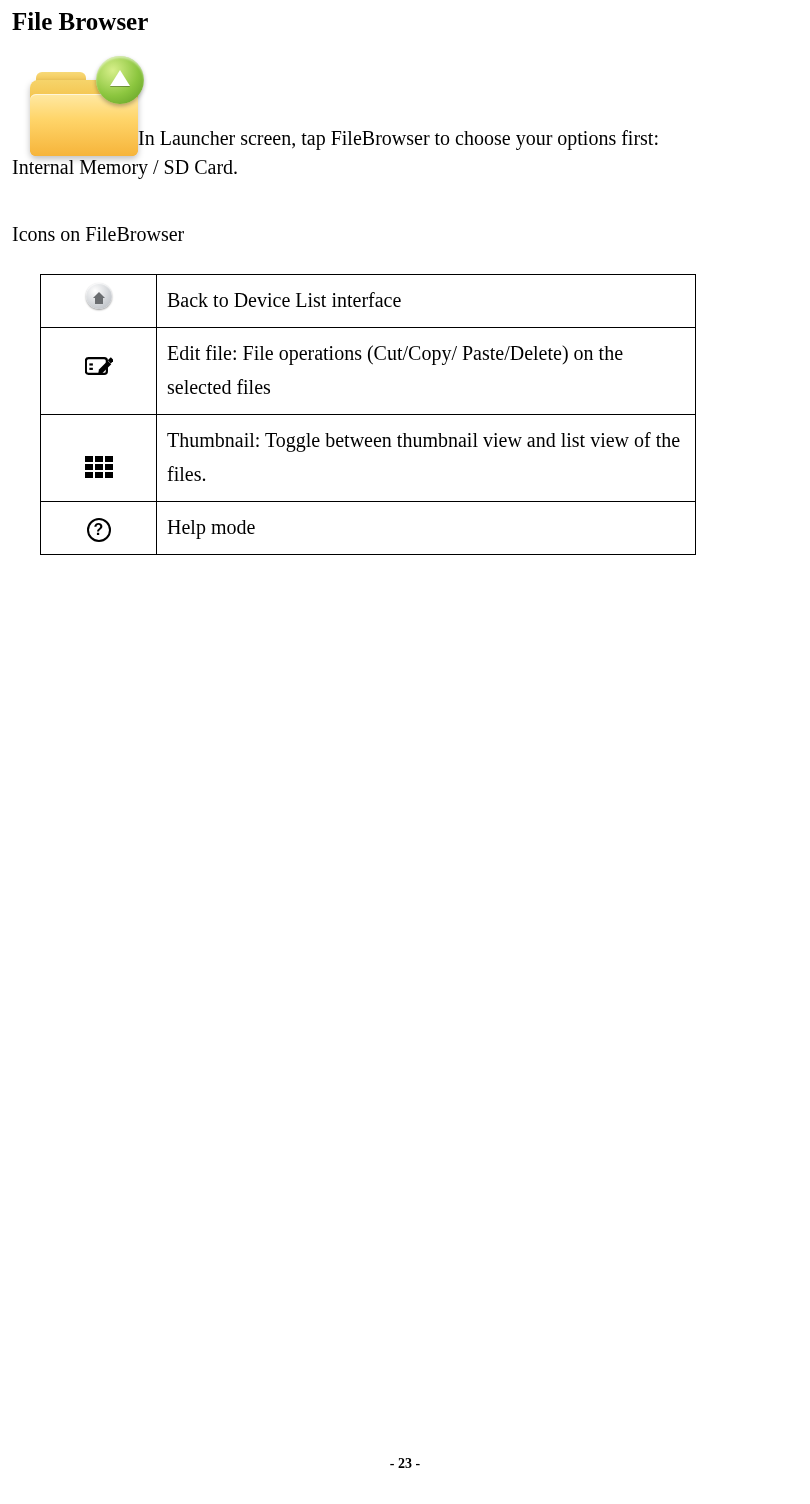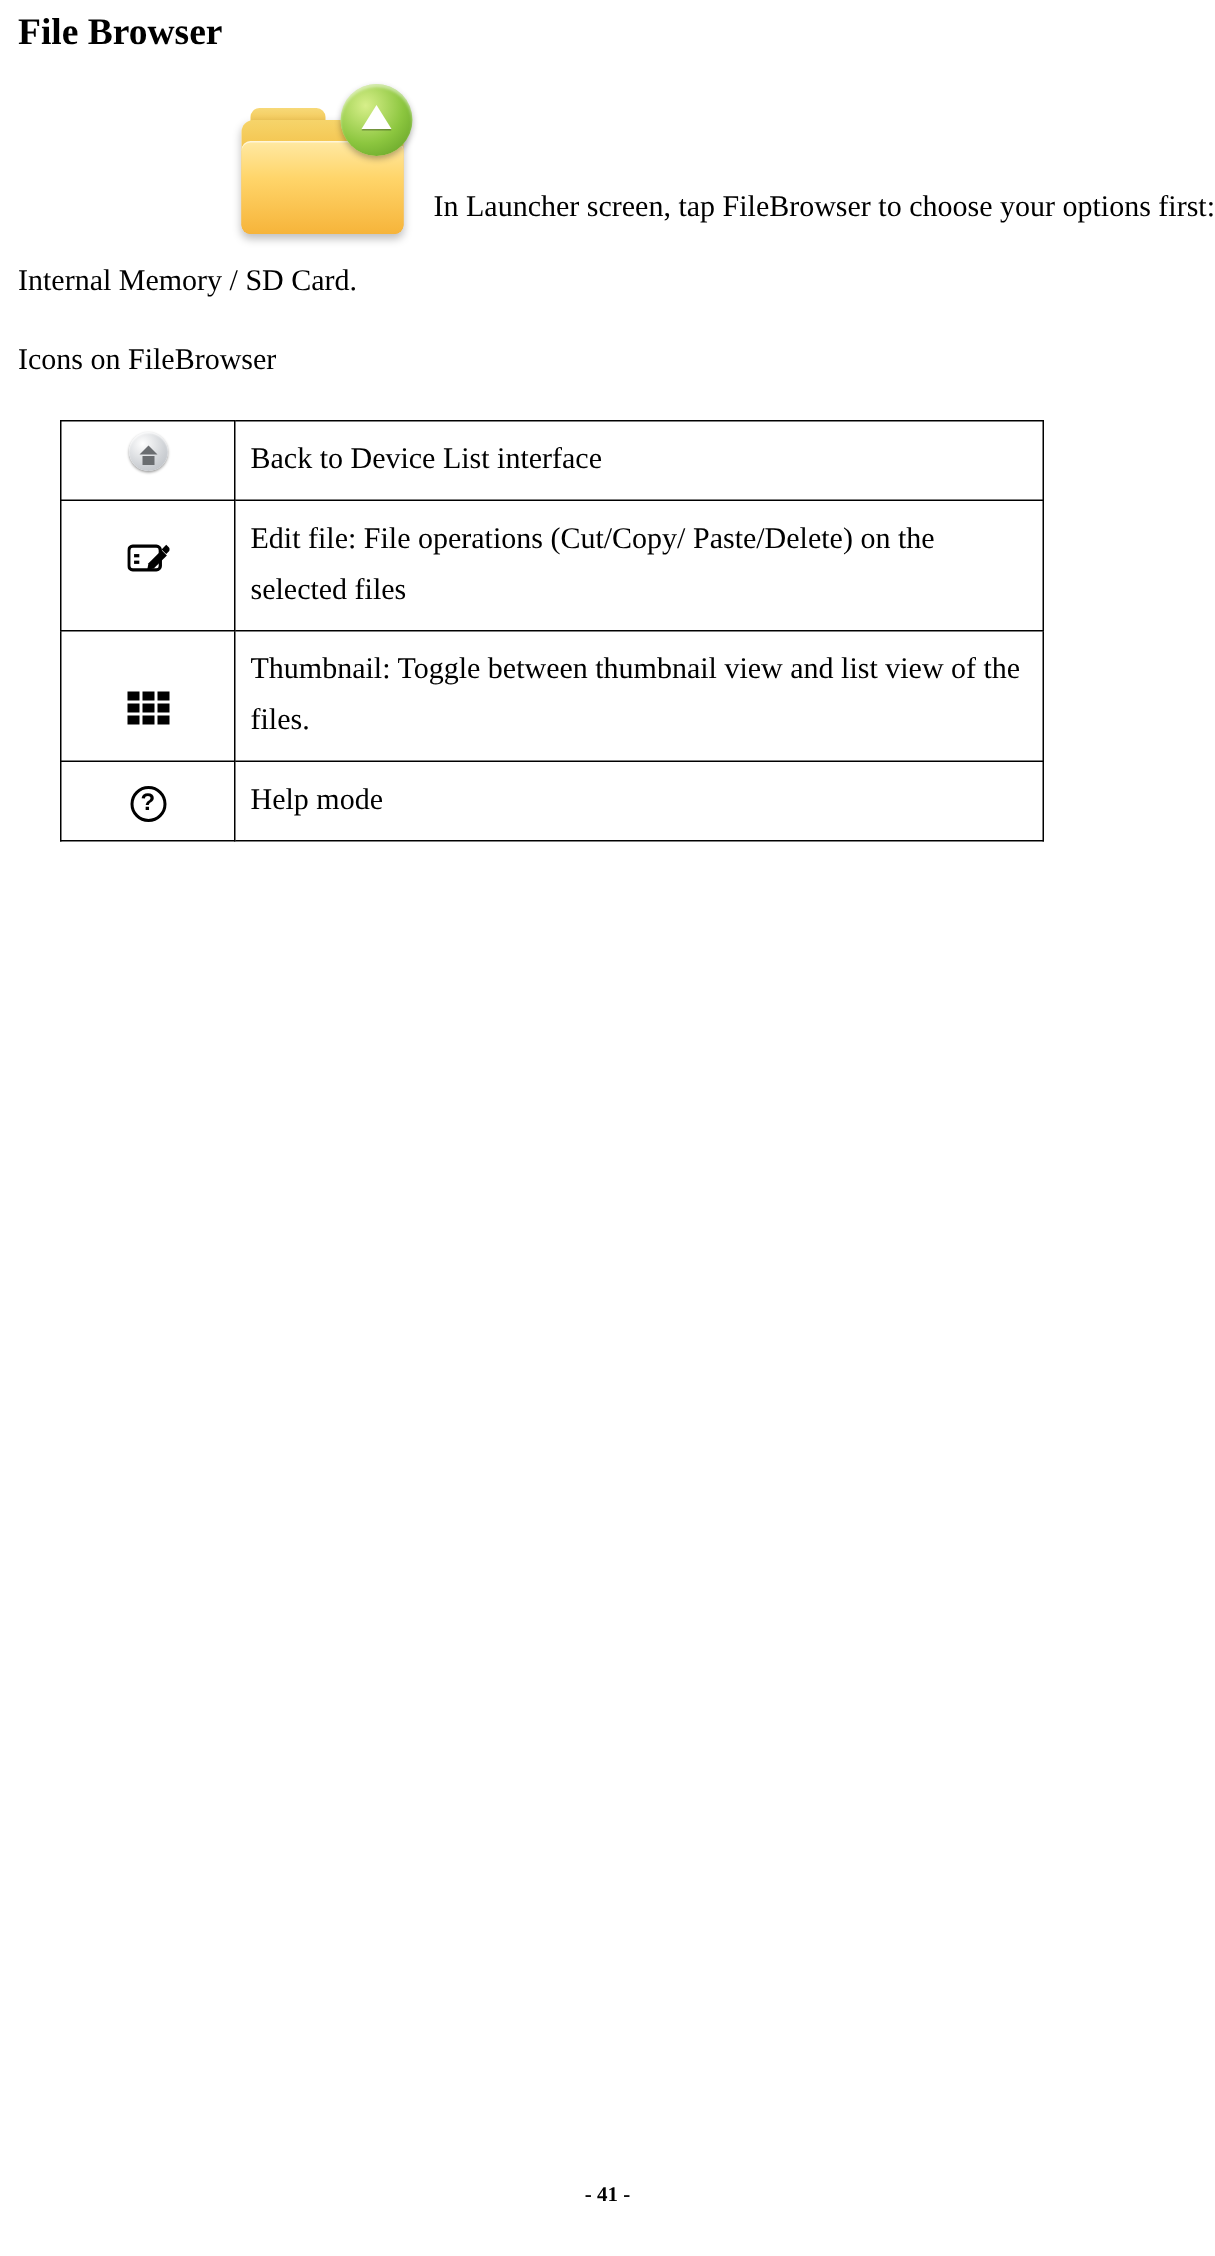--- a/index.html
+++ b/index.html
@@ -14,24 +14,21 @@
       padding: 8px 0 0 12px;
     }
     .title {
       font-weight: bold;
       font-size: 25px;
       margin-bottom: 24px;
     }
     .intro-row {
       display: flex;
       align-items: flex-end;
-      gap: 20px;
       margin-left: 18px;
-      margin-bottom: 20px;
-      justify-content: flex-end;
     }
     .folder-icon {
       width: 108px;
       height: 96px;
       position: relative;
       flex-shrink: 0;
     }
     .folder-back {
       position: absolute;
       bottom: 0;
@@ -80,21 +77,21 @@
       border-right: 10px solid transparent;
       border-bottom: 16px solid #fff;
       transform: translateY(-2px);
       filter: drop-shadow(0 1px 0 rgba(0,0,0,0.3));
     }
     .intro-text {
       padding-bottom: 6px;
       white-space: nowrap;
     }
     .line2 {
-      margin-bottom: 30px;
+      margin-bottom: 44px;
     }
     .subhead {
       margin-bottom: 28px;
     }
     table.icons {
       border-collapse: collapse;
       width: 656px;
       margin-left: 28px;
     }
     table.icons td {
@@ -260,13 +257,13 @@
     <td class="icon-cell">
       <span class="ico">
         <span class="help-icon">?</span>
       </span>
     </td>
     <td>Help mode</td>
   </tr>
 </tbody>
   </table>
 
-<div class="page-num">- 41 -</div>
+<div class="page-num">- 23 -</div>
 
 </body></html>

